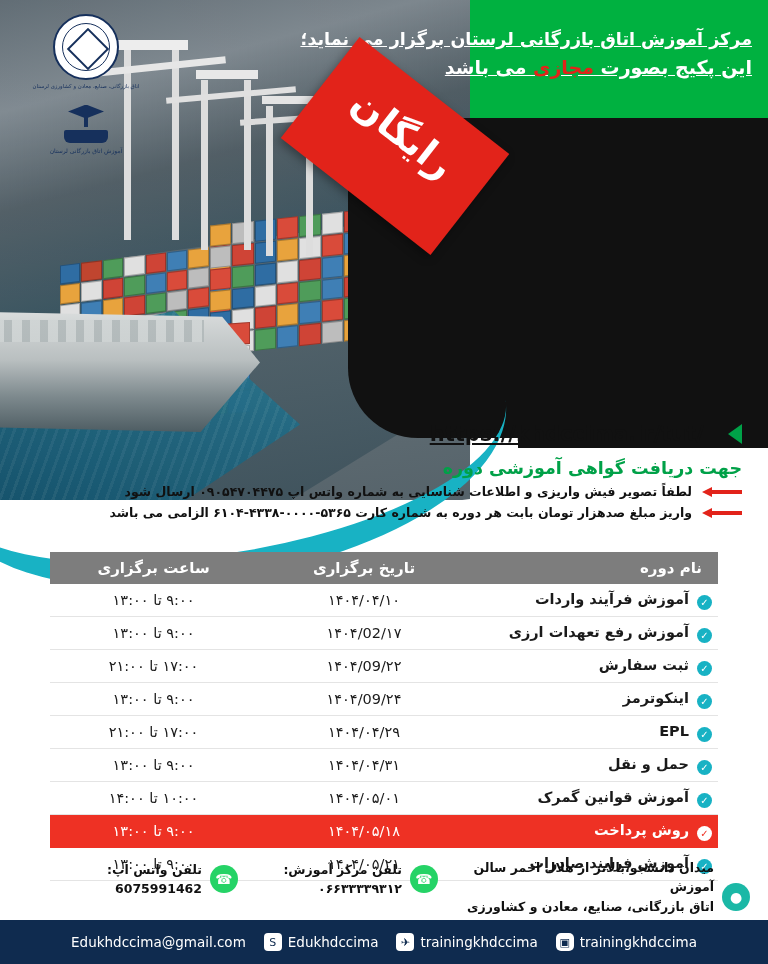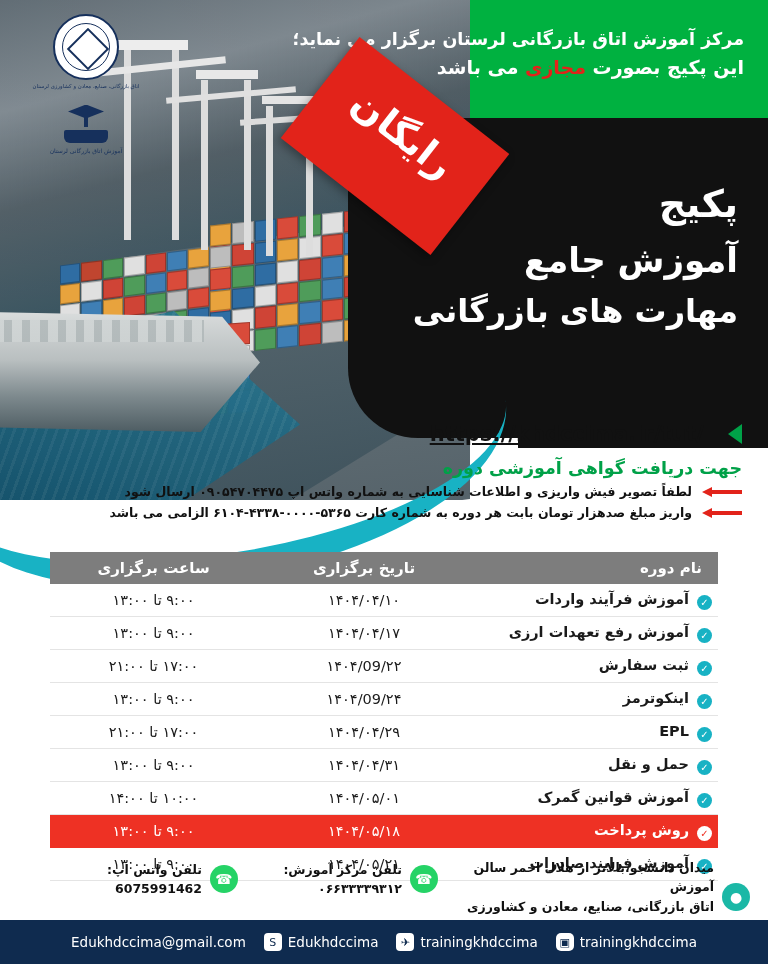--- a/index.html
+++ b/index.html
@@ -33,26 +33,27 @@
   .top-green-diag {
     position: absolute;
     top: 0; left: 290px;
     width: 90px; height: 118px;
     background: #00b140;
     transform: skewX(-18deg);
     transform-origin: top left;
   }
   .top-text {
     position: absolute;
-    top: 26px; right: 24px;
+    top: 26px; right: 16px;
     width: 430px;
     text-align: right;
     color: #ffffff;
     direction: rtl;
     z-index: 6;
+    text-decoration: underline;
   }
   .top-line1 {
     font-size: 17.5px;
     font-weight: bold;
     letter-spacing: -0.2px;
     line-height: 1.5;
     white-space: nowrap;
   }
   .top-line2 {
     font-size: 19px;
@@ -673,25 +674,20 @@
         <div class="cap"></div>
           <div class="stem"></div>
           <div class="book"></div>
       </div>
       <div class="logo-caption2">آموزش اتاق بازرگانی لرستان</div>
     </div>
   </div>
 
   <div class="black-panel"></div>
   <div class="black-panel-ext"></div>
-  <div class="pkg-title">
-    <div class="l1">پکیج</div>
-    <div class="l2">آموزش جامع</div>
-    <div class="l3">مهارت های بازرگانی</div>
-  </div>
 
   <div class="ribbon"></div>
   <div class="ribbon-text">رایگان</div>
 
   <div class="swoosh"></div>
 
   <div class="register">
     <div class="reg-row">
       <span class="play-tri"></span>
       <a class="reg-url" href="#">https://khdccima.ir/tut/</a>
@@ -717,21 +713,21 @@
         </tr>
       </thead>
       <tbody id="table-body">
           <tr>
             <td class="col-name"><span class="check">✓</span><span>آموزش فرآیند واردات</span></td>
             <td>۱۴۰۴/۰۴/۱۰</td>
             <td>۹:۰۰ تا ۱۳:۰۰</td>
           </tr>
           <tr>
             <td class="col-name"><span class="check">✓</span><span>آموزش رفع تعهدات ارزی</span></td>
-            <td>۱۴۰۴/۰۴/۱۷</td>
+            <td>۱۴۰۴/02/۱۷</td>
             <td>۹:۰۰ تا ۱۳:۰۰</td>
           </tr>
           <tr>
             <td class="col-name"><span class="check">✓</span><span>ثبت سفارش</span></td>
             <td>۱۴۰۴/09/۲۲</td>
             <td>۱۷:۰۰ تا ۲۱:۰۰</td>
           </tr>
           <tr>
             <td class="col-name"><span class="check">✓</span><span>اینکوترمز</span></td>
             <td>۱۴۰۴/09/۲۴</td>

